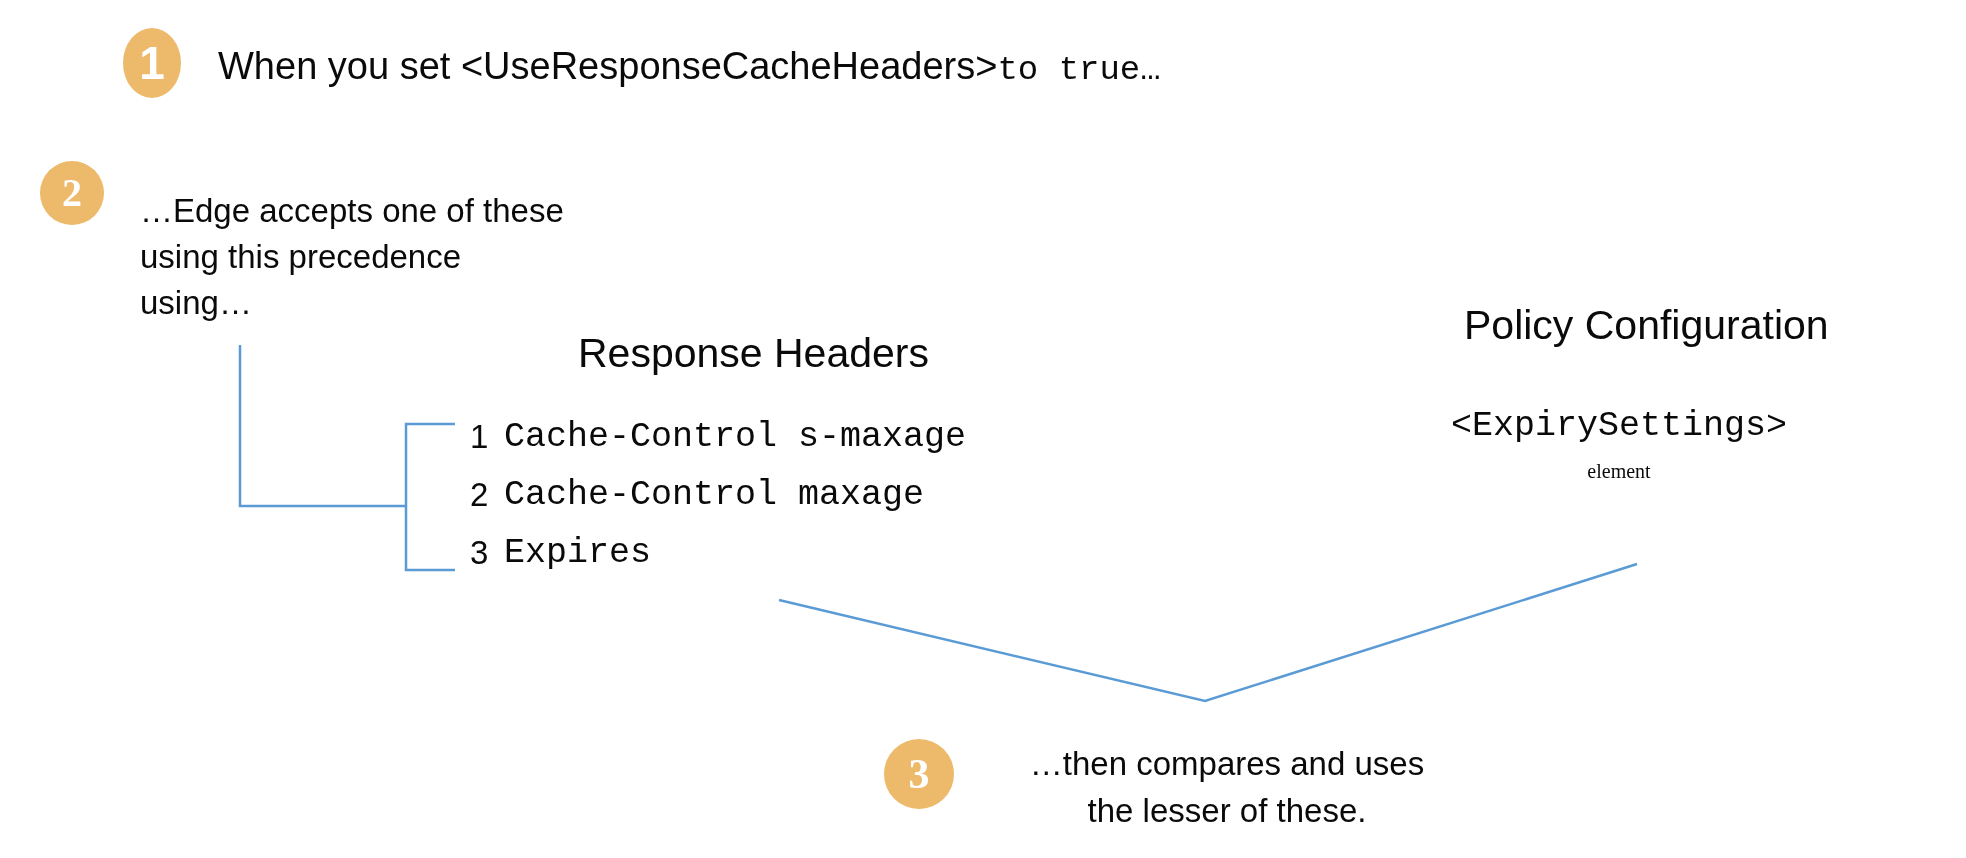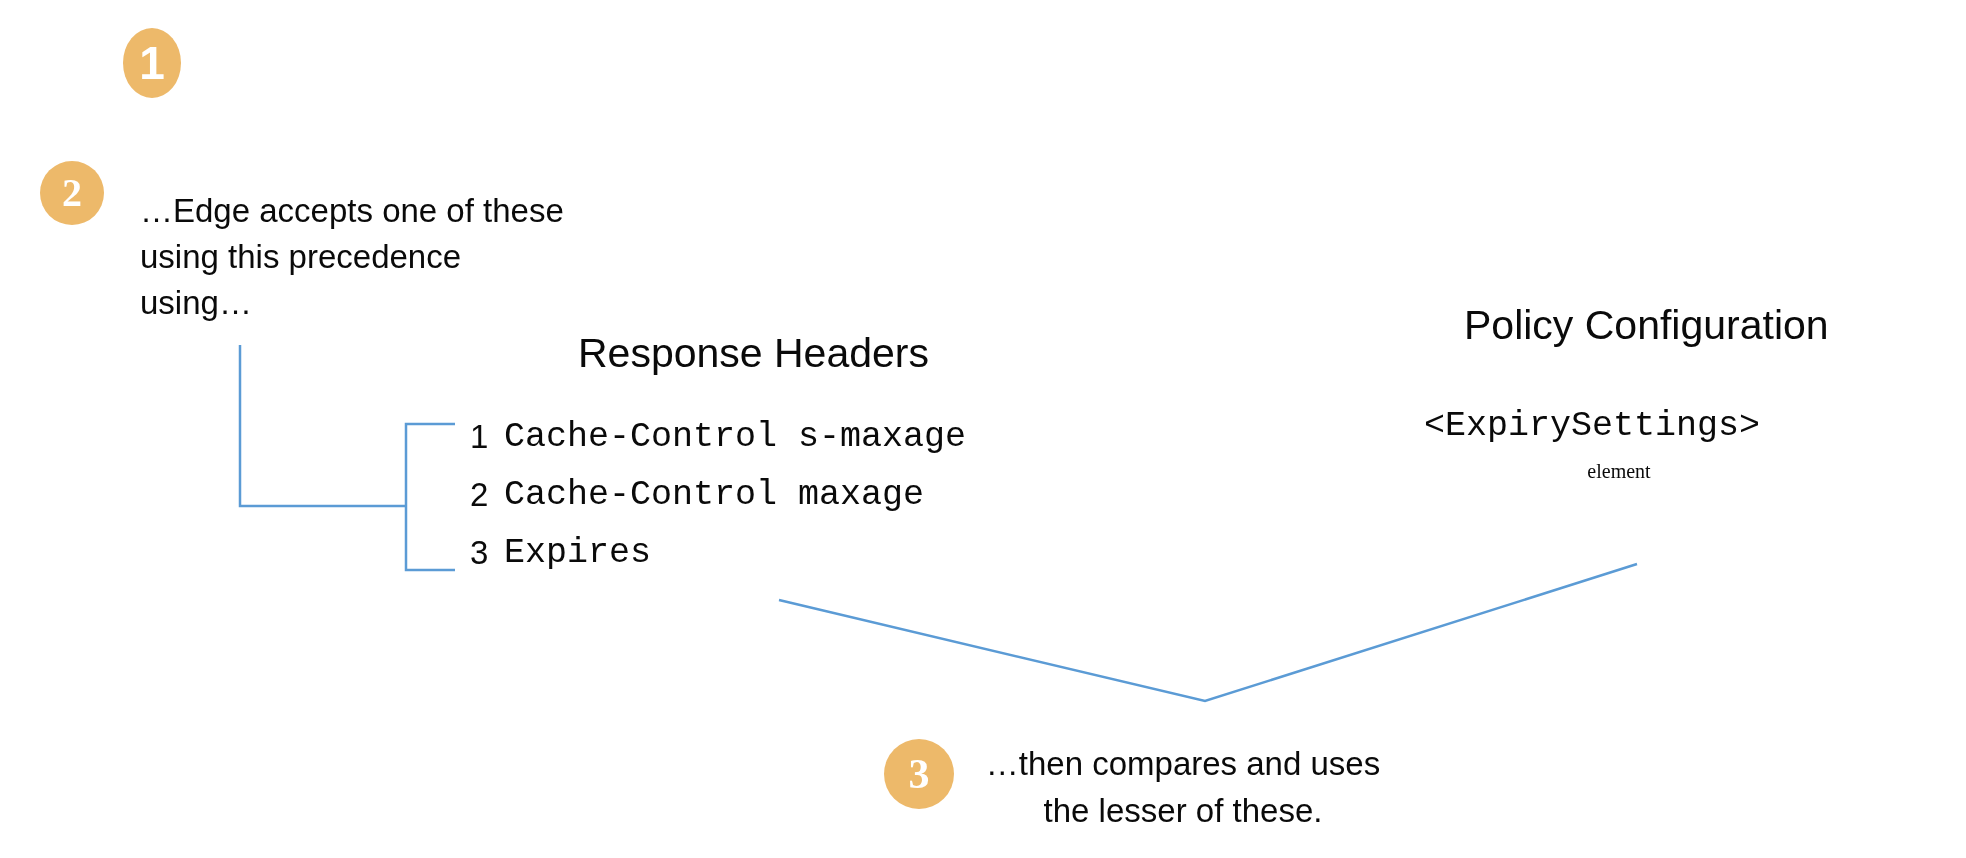--- a/index.html
+++ b/index.html
@@ -92,37 +92,37 @@
     text-align: left;
     font-family: "Liberation Sans", sans-serif;
     font-size: 33px;
   }
   .list-label { font-family: "Liberation Mono", monospace; }
 
   
   .policy-el {
     left: 1424px; top: 406px;
     width: 390px;
-    text-align: left;
+    text-align: center;
     font-family: "Liberation Mono", monospace;
     font-size: 35px;
     color: #0a0a0a;
   }
   .policy-sub {
     left: 1424px; top: 460px;
     width: 390px;
     text-align: center;
     font-family: Liberation Serif, serif;
     font-size: 20px;
     color: #0a0a0a;
   }
 
   
   .step3-text {
-    left: 948px; top: 740px;
+    left: 992px; top: 740px;
     width: 470px;
     text-align: center;
     font-family: "Liberation Sans", sans-serif;
     font-size: 33px;
     line-height: 47px;
     color: #0a0a0a;
   }
   .step3-text div { white-space: nowrap; }
 
   
@@ -141,20 +141,24 @@
 
     <polyline points="240,345 240,506 405,506" fill="none" stroke="#5b9bd5" stroke-width="2.5"></polyline>
 
     <polyline points="455,424 406,424 406,570 455,570" fill="none" stroke="#5b9bd5" stroke-width="2.5"></polyline>
 
     <polyline points="779,600 1205,701 1637,564" fill="none" stroke="#5b9bd5" stroke-width="2.5"></polyline>
   </svg>
 
   <div class="abs badge badge-1">1</div>
 
+  <div class="abs step1-line">
+    <span class="seg-sans">When you set &lt;UseResponseCacheHeaders&gt;</span>
+    <span class="seg-mono"> to true…</span>
+  </div>
 
   <div class="abs badge badge-2">2</div>
 
   <div class="abs step2-text">
     <div>…Edge accepts one of these</div>
     <div>using this precedence</div>
     <div>using…</div>
   </div>
 
   <div class="abs col-head head-response">Response Headers</div>

